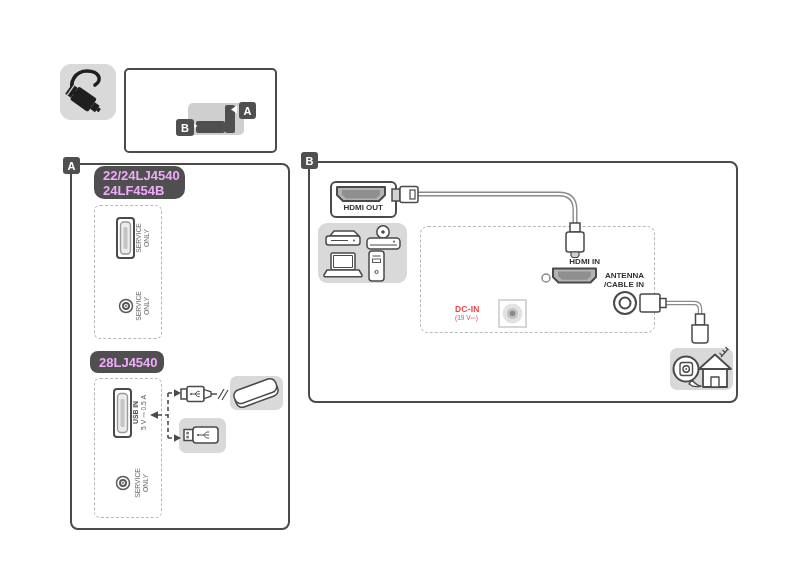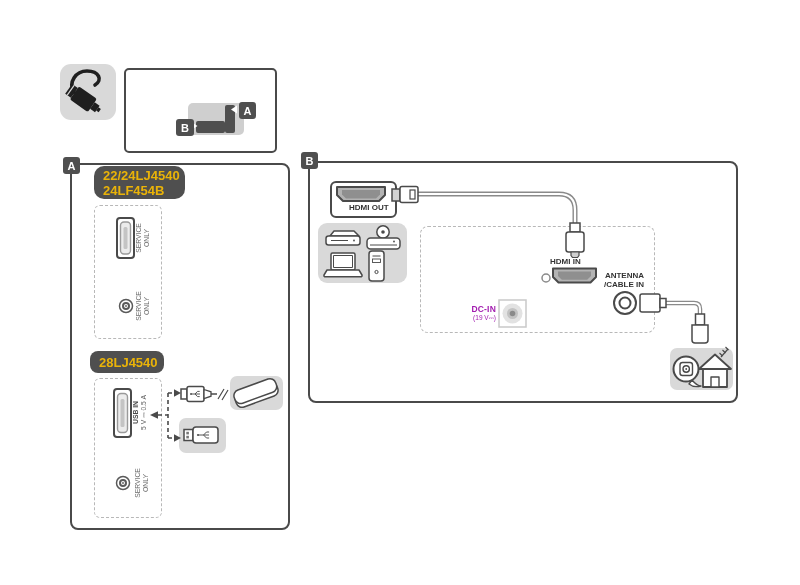--- a/index.html
+++ b/index.html
@@ -2,29 +2,29 @@
 <html><head>
 <meta charset="utf-8">
 <style>
   html,body{margin:0;padding:0;background:#fff;}
   .page{position:relative;width:800px;height:585px;background:#ffffff;
         font-family:"Liberation Sans", sans-serif;overflow:hidden;}
   .abs{position:absolute;}
   .panel{position:absolute;border:2px solid #4a4a4a;border-radius:8px;background:#fff;}
   .badge{position:absolute;background:#4f4f4f;color:#fff;font-weight:bold;font-size:11px;
          width:17px;height:17px;border-radius:3px;display:flex;align-items:center;justify-content:center;z-index:6;}
-  .model-badge{position:absolute;background:#4f4f4f;color:#eab308;font-weight:bold;font-size:13px;
+  .model-badge{position:absolute;background:#4f4f4f;color:#f0abfc;font-weight:bold;font-size:13px;
          border-radius:10px;line-height:15px;display:flex;flex-direction:column;justify-content:center;
          padding:2px 9px;z-index:3;}
   .dashed{position:absolute;border:1.5px dashed #b8b8b8;border-radius:6px;z-index:1;}
   .greybox{position:absolute;background:#d9d9d9;border-radius:7px;z-index:1;}
   .rot{position:absolute;transform:rotate(-90deg);color:#6a6a6a;font-size:6.8px;line-height:7.6px;
        text-align:center;white-space:nowrap;z-index:4;}
   .portlabel{position:absolute;color:#333;font-weight:bold;font-size:8px;line-height:9px;z-index:4;}
-  .dclabel{position:absolute;color:#a21caf;text-align:right;z-index:4;}
+  .dclabel{position:absolute;color:#ef4444;z-index:4;}
   .dclabel .l1{font-size:8.5px;font-weight:bold;letter-spacing:.2px;}
   .dclabel .l2{font-size:6.5px;}
   .ovbar{position:absolute;background:#4f4f4f;border-radius:2px;z-index:2;}
   svg.art{position:absolute;left:0;top:0;z-index:5;pointer-events:none;}
 </style>
 </head>
 <body>
 
 <div class="page">
 
@@ -72,27 +72,27 @@
     <div>ONLY</div>
   </div>
 
   <div class="greybox" style="left:230px;top:376px;width:53px;height:34px;"></div>
   <div class="greybox" style="left:179px;top:418px;width:47px;height:35px;"></div>
 
   <div class="panel" style="left:308px;top:161px;width:426px;height:238px;"></div>
   <div class="badge" style="left:301px;top:152px;">B</div>
 
   <div class="abs" style="left:330px;top:181px;width:63px;height:33px;border:2px solid #4a4a4a;border-radius:6px;background:#fff;z-index:2;"></div>
-  <div class="portlabel" style="left:349px;top:203px;width:61px;text-align:left;">HDMI OUT</div>
+  <div class="portlabel" style="left:322px;top:203px;width:61px;text-align:right;">HDMI OUT</div>
 
   <div class="greybox" style="left:318px;top:223px;width:89px;height:60px;border-radius:9px;"></div>
 
   <div class="dashed" style="left:420px;top:226px;width:233px;height:105px;border-radius:8px;"></div>
 
-  <div class="portlabel" style="left:550px;top:257px;width:50px;text-align:left;">HDMI IN</div>
+  <div class="portlabel" style="left:550px;top:257px;width:50px;text-align:right;">HDMI IN</div>
 
   <div class="portlabel" style="left:604px;top:271px;text-align:right;">
     <div>ANTENNA</div>
     <div>/CABLE IN</div>
   </div>
 
   <div class="dclabel" style="left:455px;top:304px;width:41px;">
     <div class="l1">DC-IN</div>
     <div class="l2">(19 V⎓)</div>
   </div>

